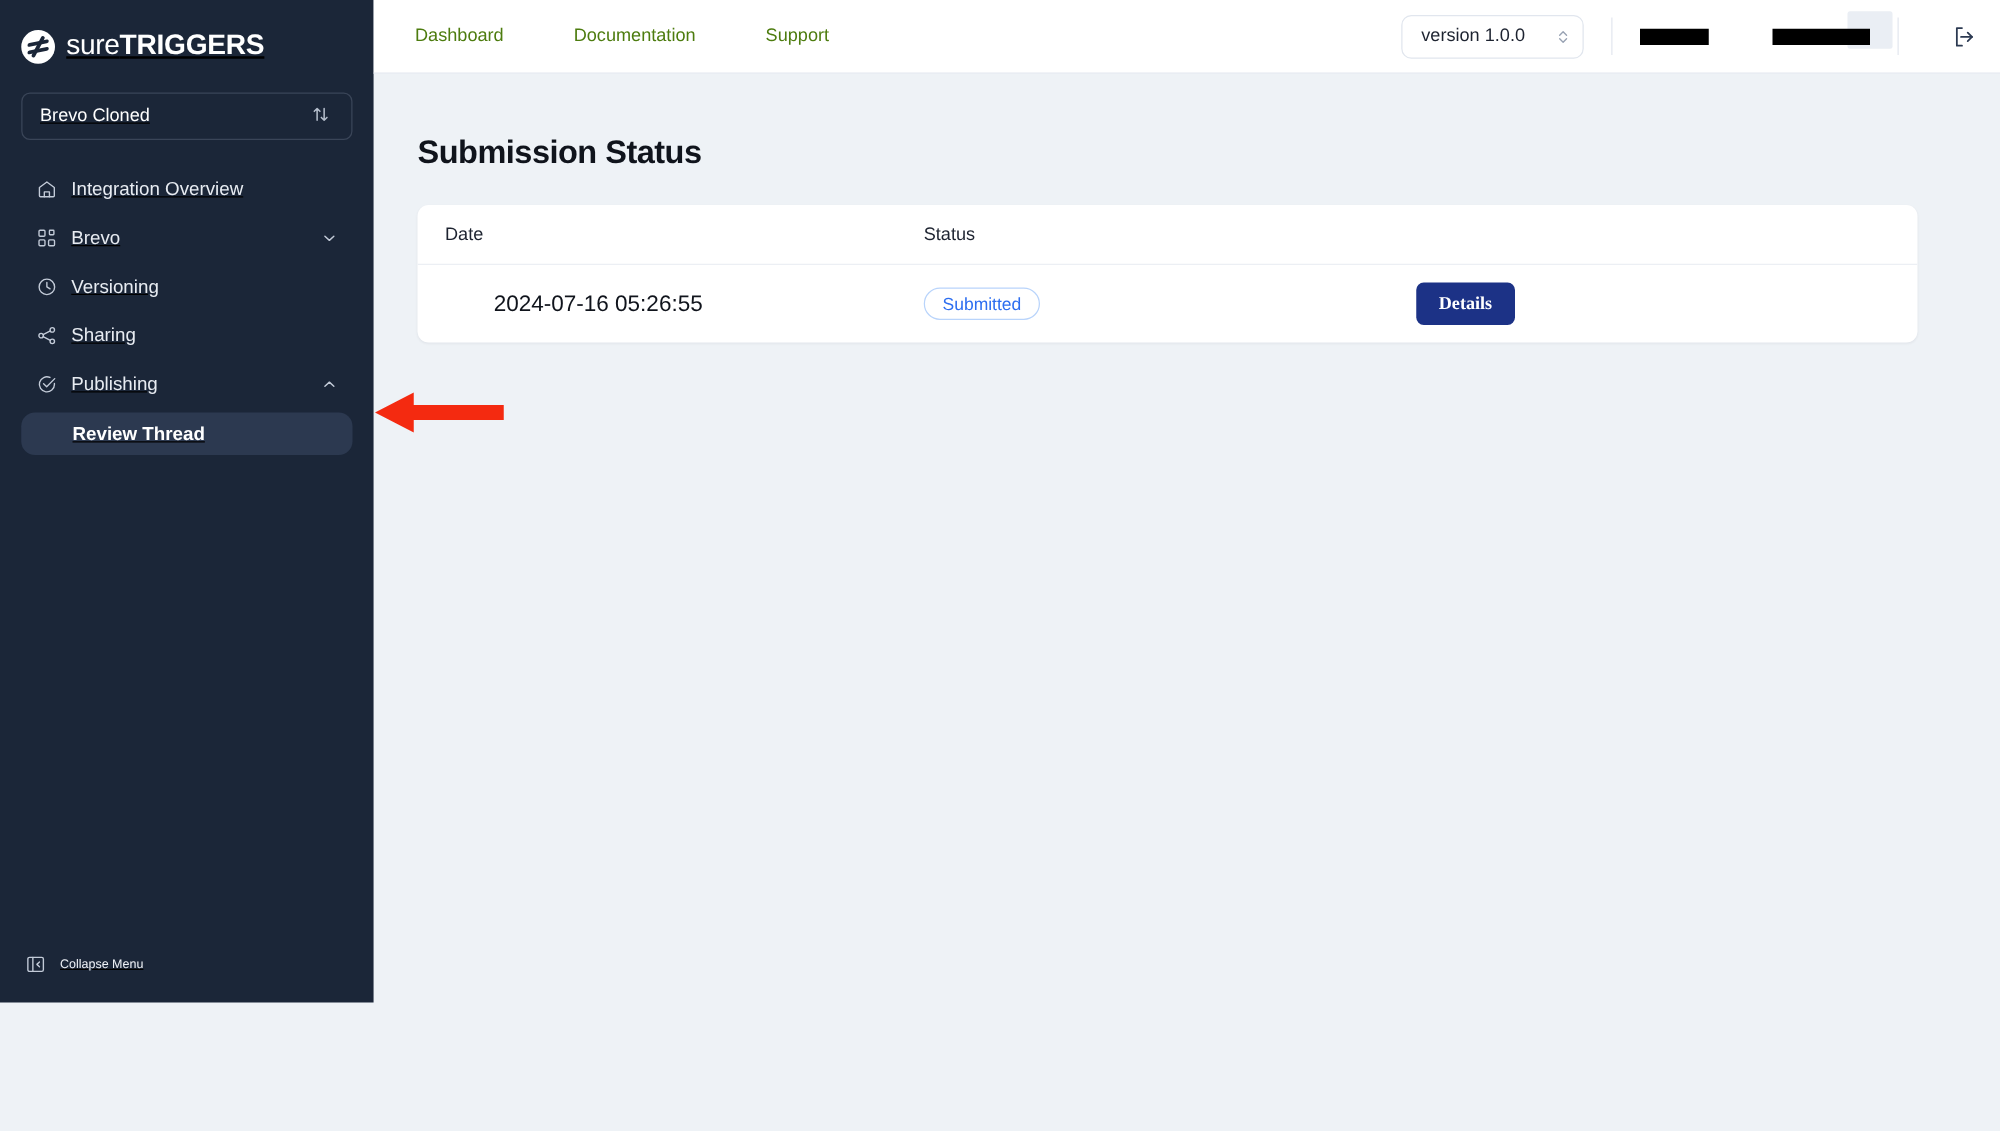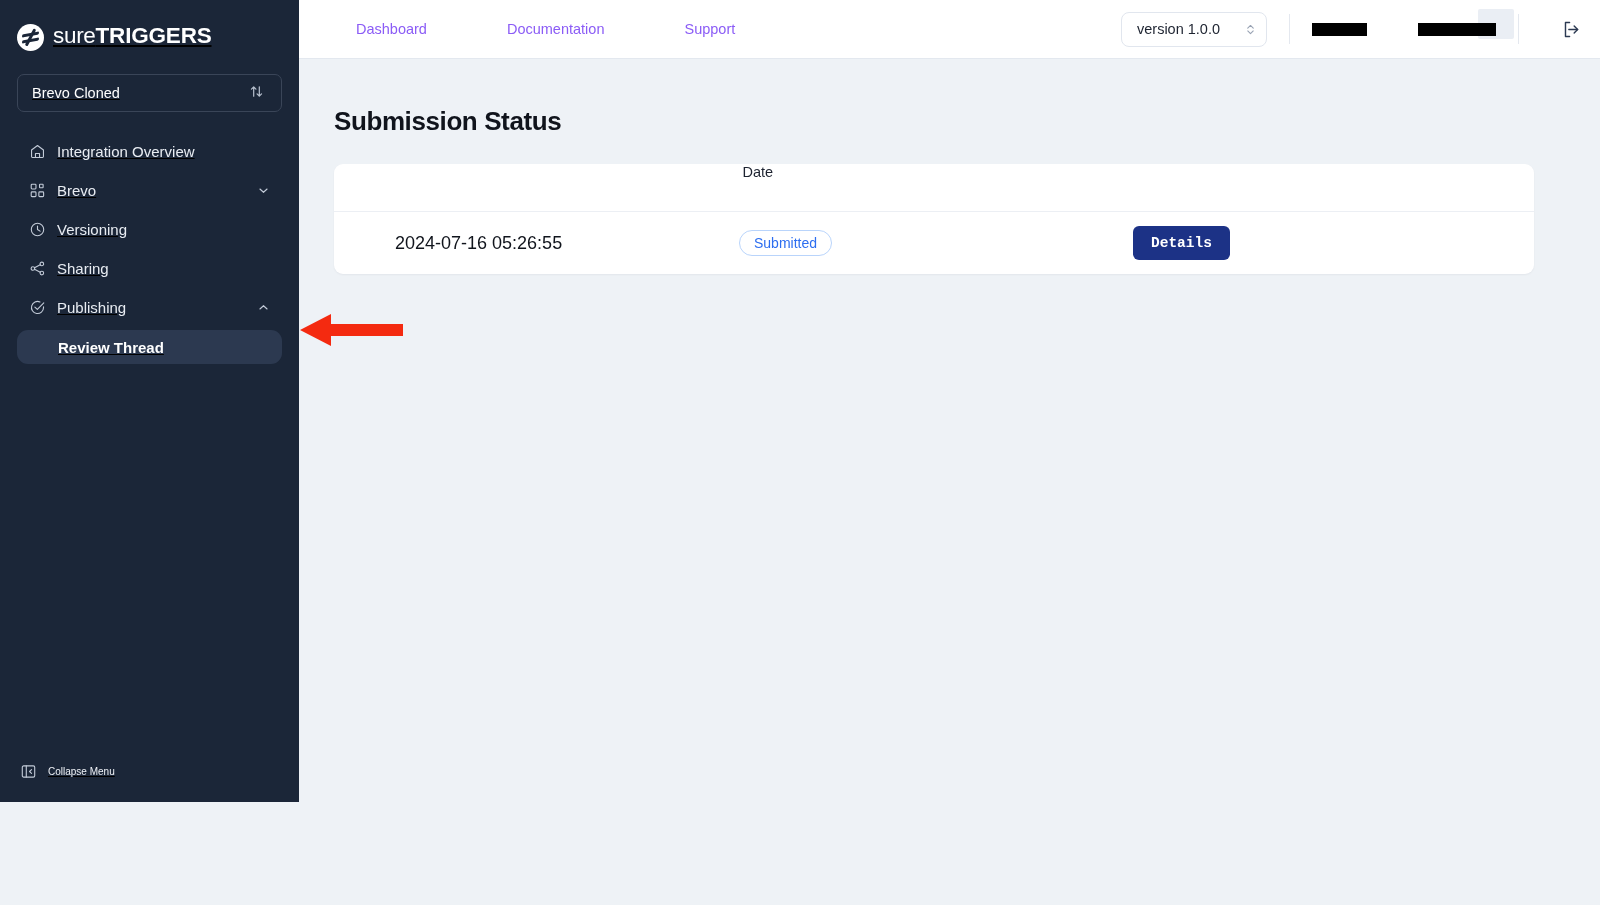--- a/index.html
+++ b/index.html
@@ -186,28 +186,27 @@
     align-items: center;
     padding: 0 18px 0 33px;
     border-bottom: 1px solid #e3e8ef;
   }
   .topnav {
     display: flex;
     align-items: center;
     gap: 0;
   }
   .topnav a {
-    color: #8b5cf6;
+    color: #4d7c0f;
     font-size: 14.5px;
     text-decoration: none;
     padding: 0 28px 0 0;
     margin-right: 28px;
     cursor: pointer;
     white-space: nowrap;
-    margin-left: 24px;
   }
   .topbar-right {
     margin-left: auto;
     display: flex;
     align-items: center;
     gap: 0;
   }
   .version-select {
     width: 146px;
     height: 35px;
@@ -295,21 +294,20 @@
     border-radius: 9px;
     box-shadow: 0 1px 2px rgba(16,24,40,0.05);
     overflow: hidden;
   }
   .thead {
     display: flex;
     align-items: center;
     height: 48px;
     padding: 0 22px;
     border-bottom: 1px solid #eceff4;
-    flex-direction: column;
   }
   .thead .th {
     font-size: 14.5px;
     color: #1d2330;
     font-weight: 400;
   }
   .trow {
     display: flex;
     align-items: center;
     height: 62px;
@@ -339,21 +337,21 @@
   }
   .btn-details {
     background: #1c3286;
     color: #ffffff;
     border: none;
     border-radius: 6px;
     height: 34px;
     padding: 0 18px;
     font-size: 14.5px;
     font-weight: 700;
-    font-family: Liberation Mono, monospace;
+    font-family: Liberation Serif, serif;
     cursor: pointer;
     margin-left: 8px;
   }
 
   
   .arrow {
     position: absolute;
     left: 0px;
     top: 311px;
     width: 110px;

